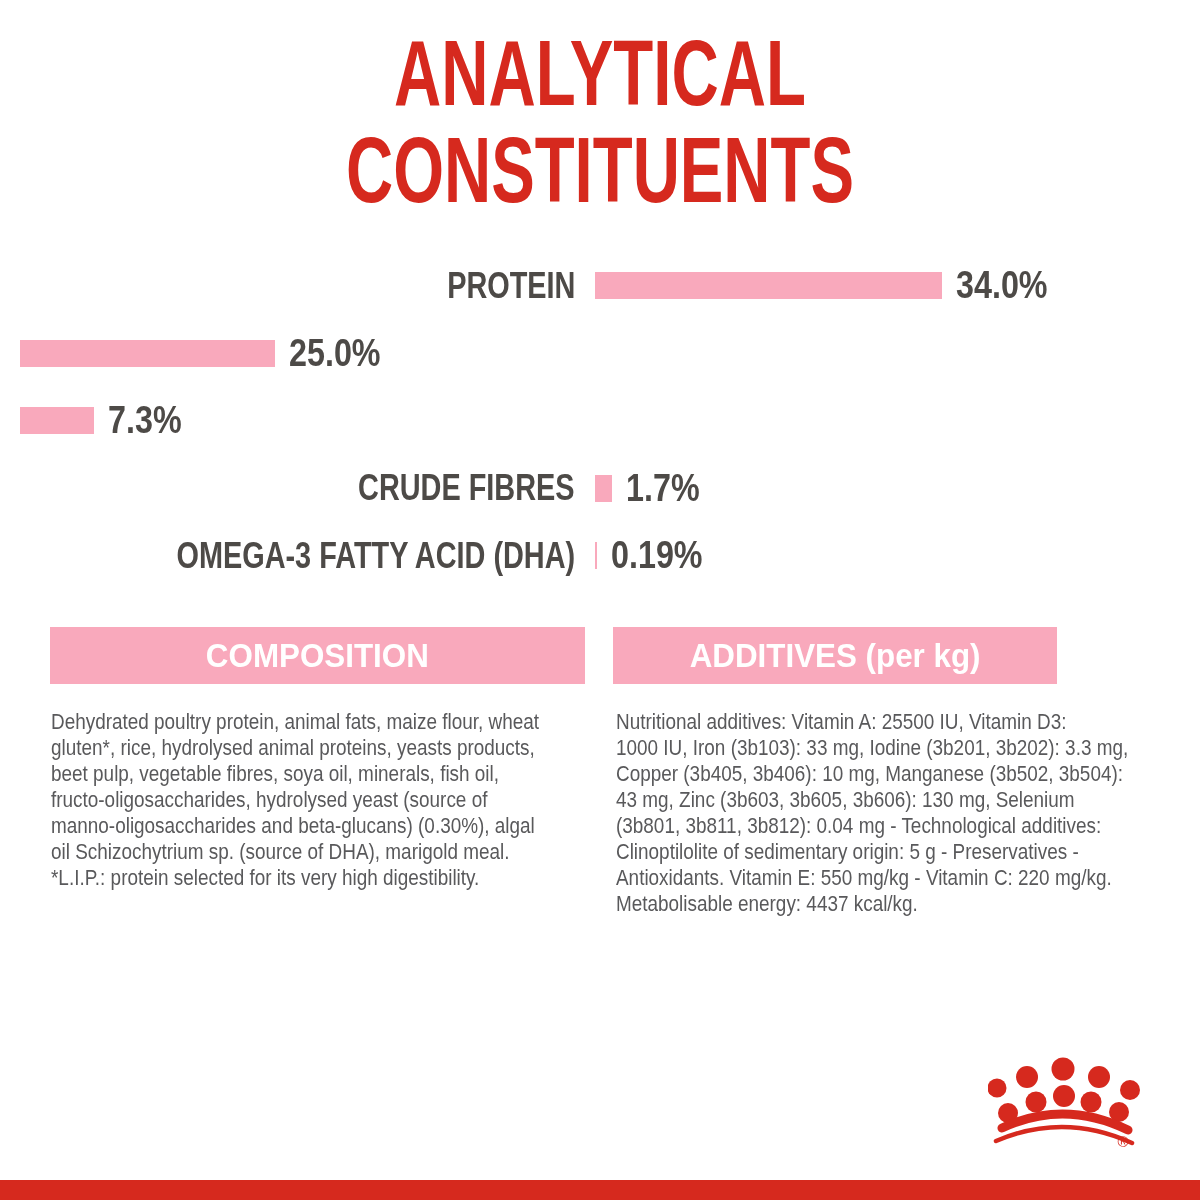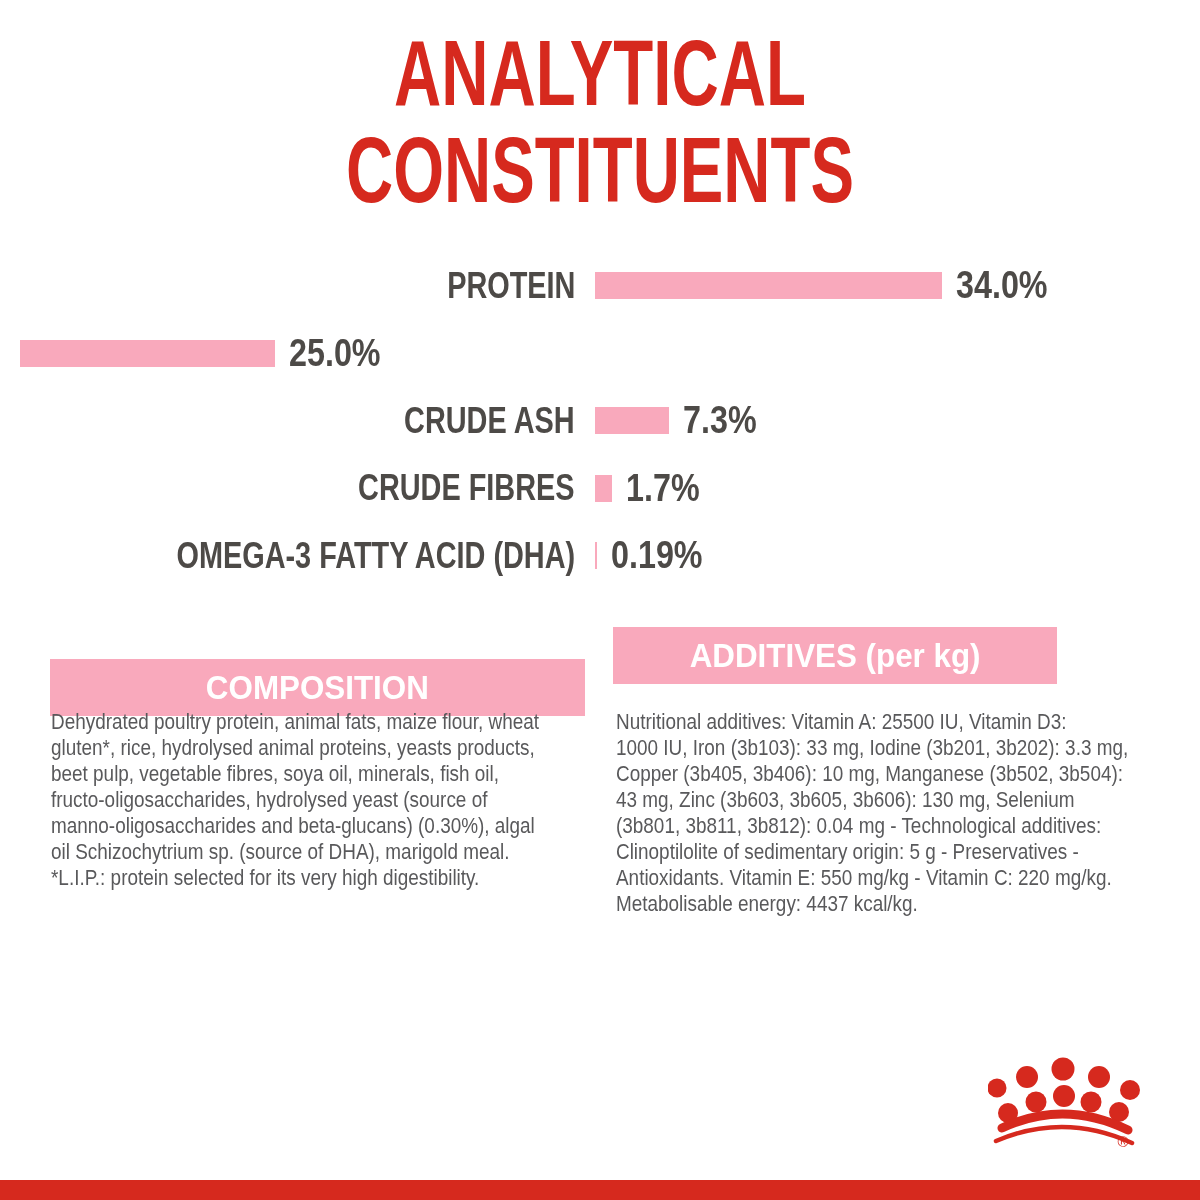--- a/index.html
+++ b/index.html
@@ -41,21 +41,21 @@
     margin-left: 14px; display: inline-block; white-space: nowrap;
     transform: scaleX(0.85); transform-origin: 0 50%;
   }
 
   
   .section-header {
     position: absolute; top: 627px; height: 57px;
     background: var(--pink);
     display: flex; align-items: center; justify-content: center;
   }
-  #composition-header { left: 50px; width: 535px; margin-top: 32px; }
+  #composition-header { left: 50px; width: 535px; }
   #additives-header { left: 613px; width: 444px; }
   .section-header > span {
     color: #ffffff; font-weight: bold; font-size: 33px;
     display: inline-block; white-space: nowrap;
     transform: scaleX(0.95);
   }
 
   
   .section-body {
     position: absolute; top: 709px;
@@ -87,21 +87,20 @@
     <div class="chart-row">
       <div class="bar-label"><span>PROTEIN</span></div>
       <div class="bar" style="width: 347px; background: rgb(249, 169, 188);"></div>
       <span class="bar-value">34.0%</span>
     </div>
     <div class="chart-row">
       <div class="bar" style="width: 255px; background: rgb(249, 169, 188);"></div>
       <span class="bar-value">25.0%</span>
     </div>
     <div class="chart-row">
-      <div class="bar-label"><span>CRUDE ASH</span></div>
       <div class="bar" style="width: 74px; background: rgb(249, 169, 188);"></div>
       <span class="bar-value">7.3%</span>
     </div>
     <div class="chart-row">
       <div class="bar-label"><span>CRUDE FIBRES</span></div>
       <div class="bar" style="width: 17px; background: rgb(249, 169, 188);"></div>
       <span class="bar-value">1.7%</span>
     </div>
     <div class="chart-row">
       <div class="bar-label"><span>OMEGA-3 FATTY ACID (DHA)</span></div>

